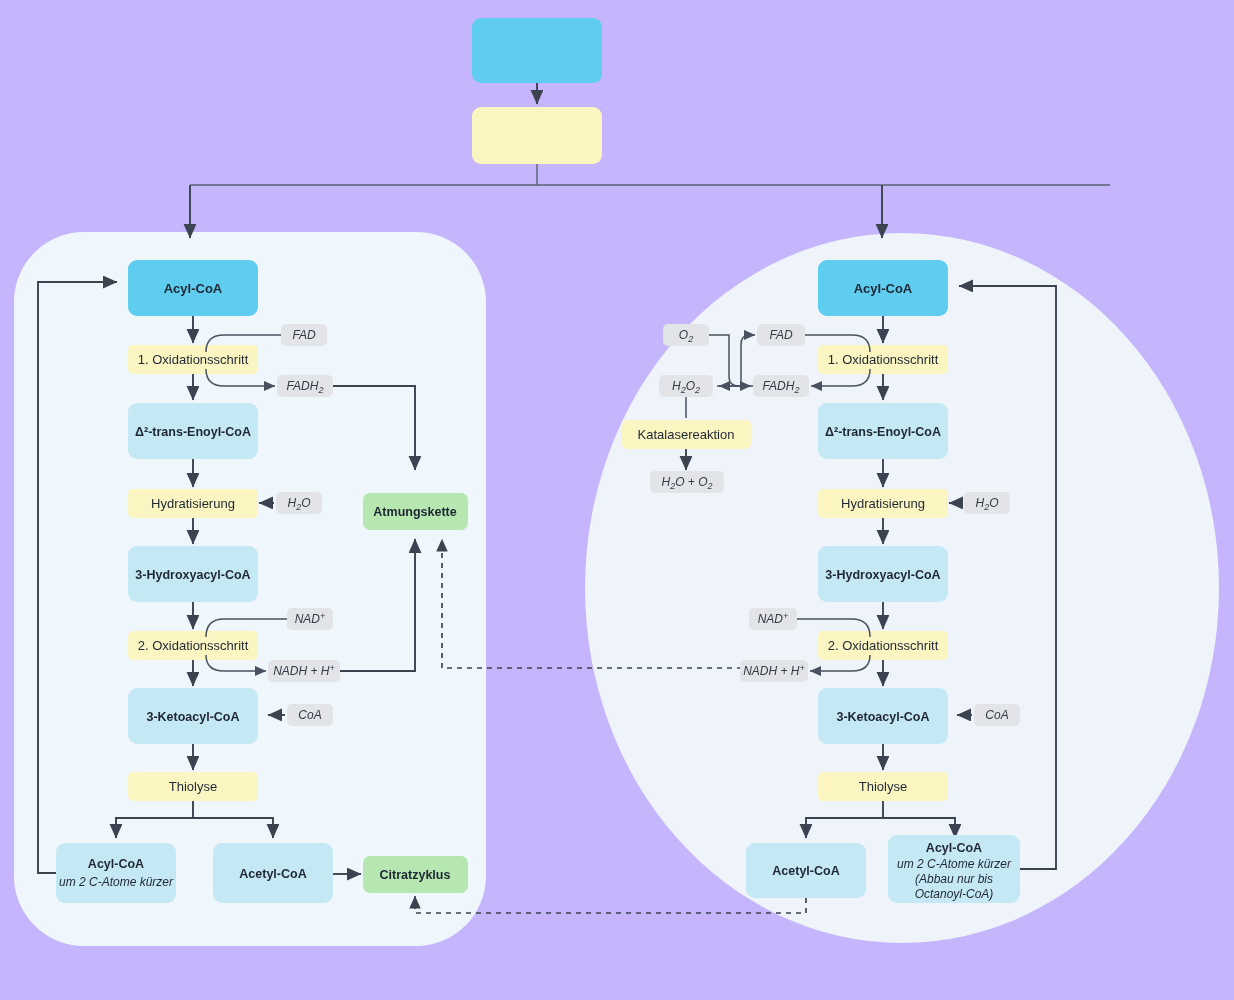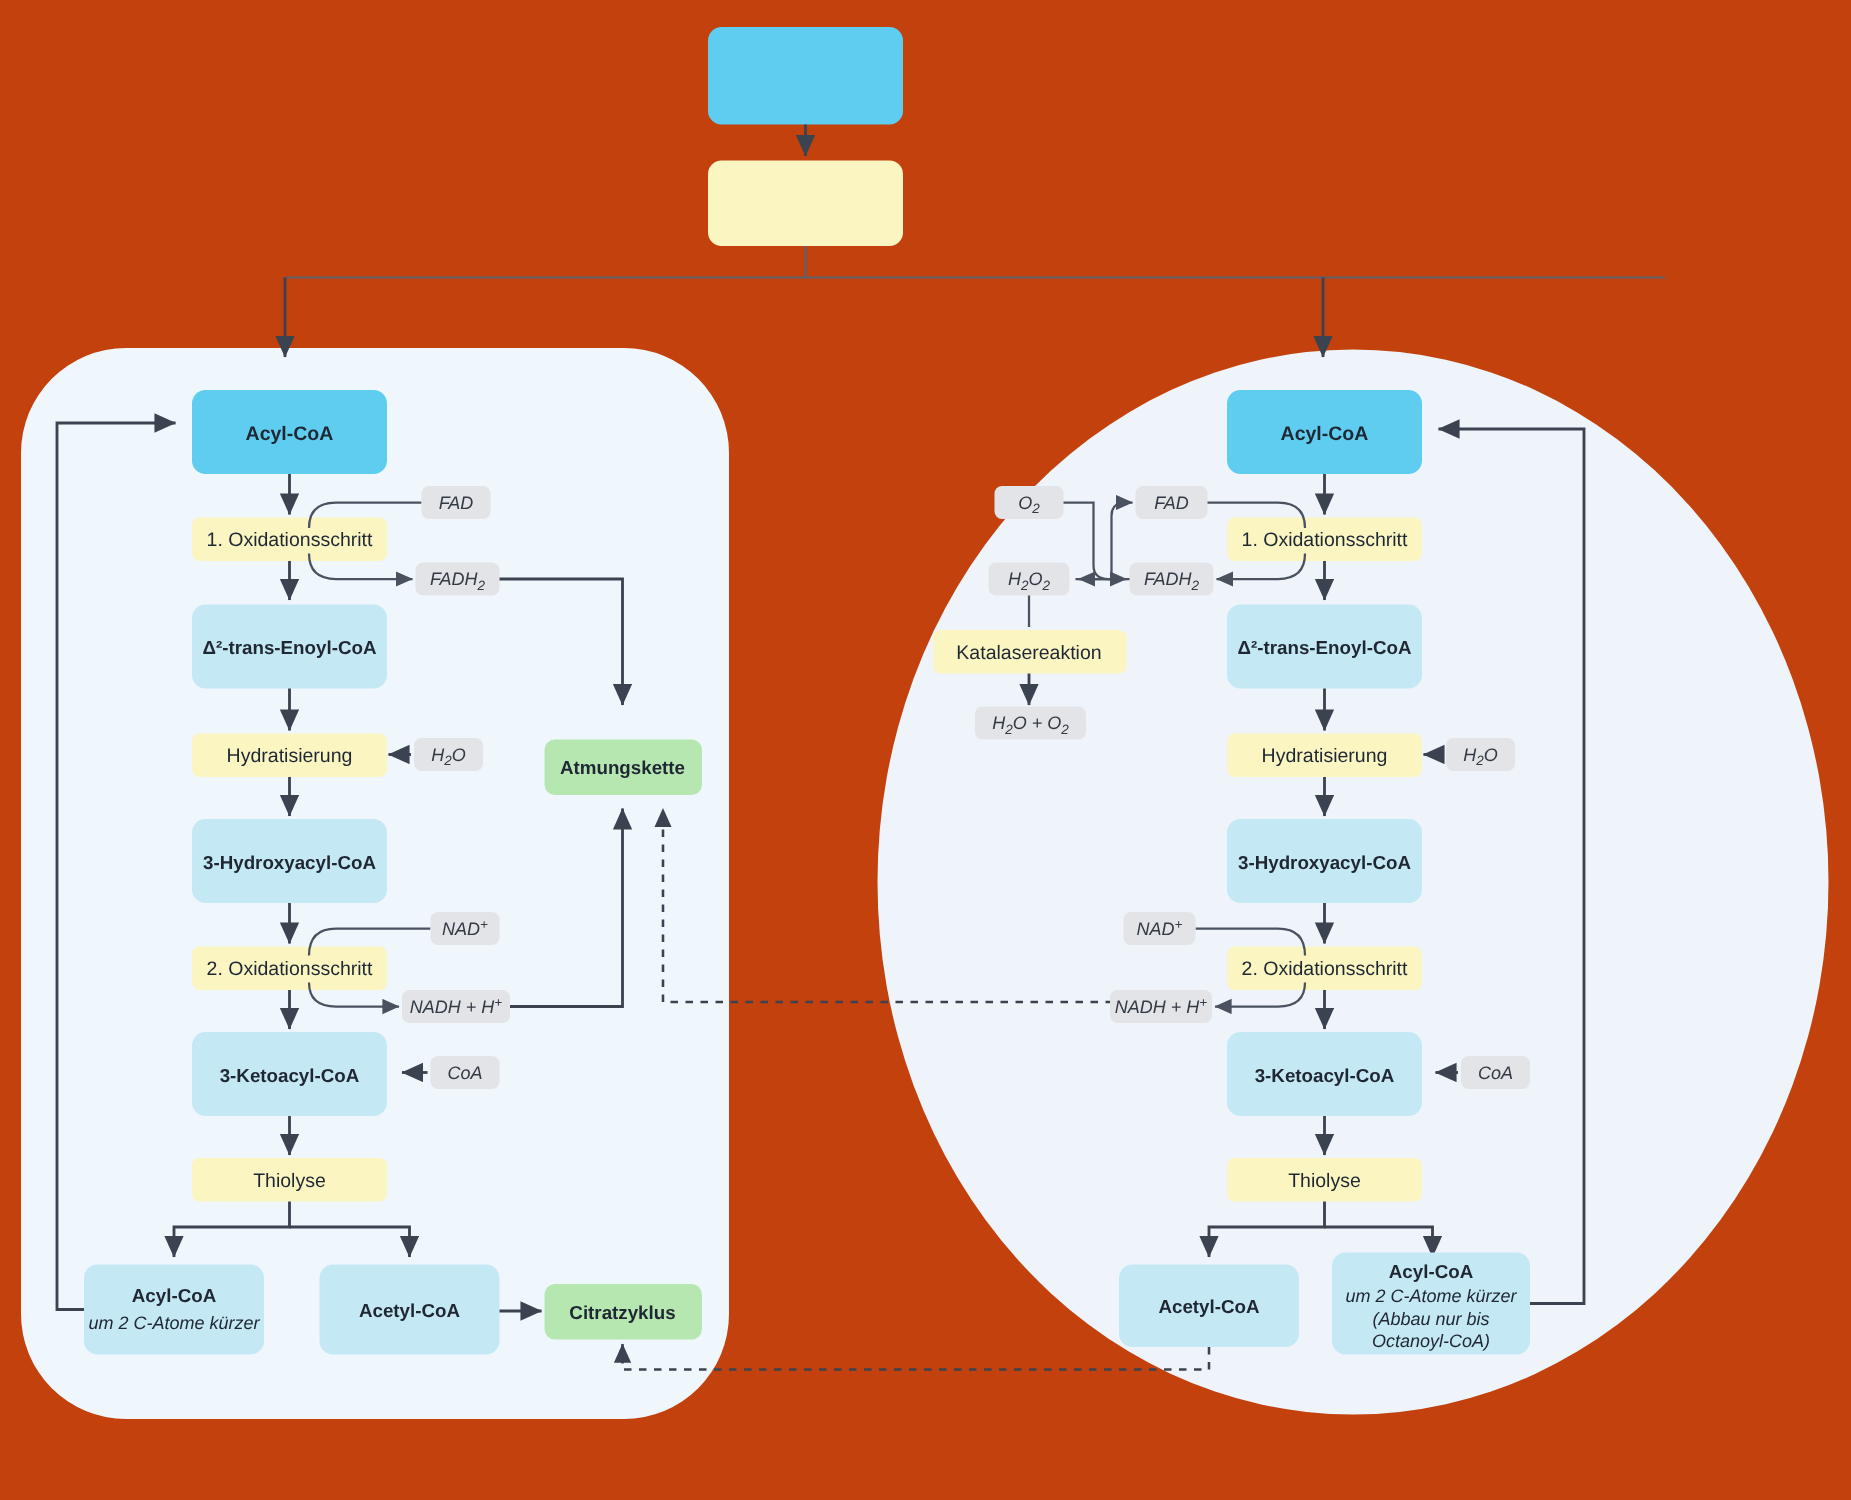--- a/index.html
+++ b/index.html
@@ -1,18 +1,18 @@
 <!DOCTYPE html>
 <html><head>
 <meta charset="utf-8">
 <style>
   html,body{margin:0;padding:0;background:#ffffff;}
   body{width:1234px;height:1000px;position:relative;
        font-family:"Liberation Sans","DejaVu Sans",sans-serif;}
-  #stage{position:relative;width:1234px;height:1000px;overflow:hidden;background:#c2410c;}
+  #stage{position:relative;width:1234px;height:1000px;overflow:hidden;background:#c4b5fd;}
   svg#diagram{position:absolute;left:0;top:0;width:1234px;height:1000px;}
 
   .organelle-mito{fill:#eff6fc;stroke:none;}
   .organelle-perox{fill:#eef4fa;stroke:none;}
 
   .node-rect{stroke:none;}
   .fill-cyan{fill:#5ecdf0;}
   .fill-lightblue{fill:#c5e8f5;}
   .fill-yellow{fill:#fbf5c2;}
   .fill-green{fill:#b6e7b1;}

